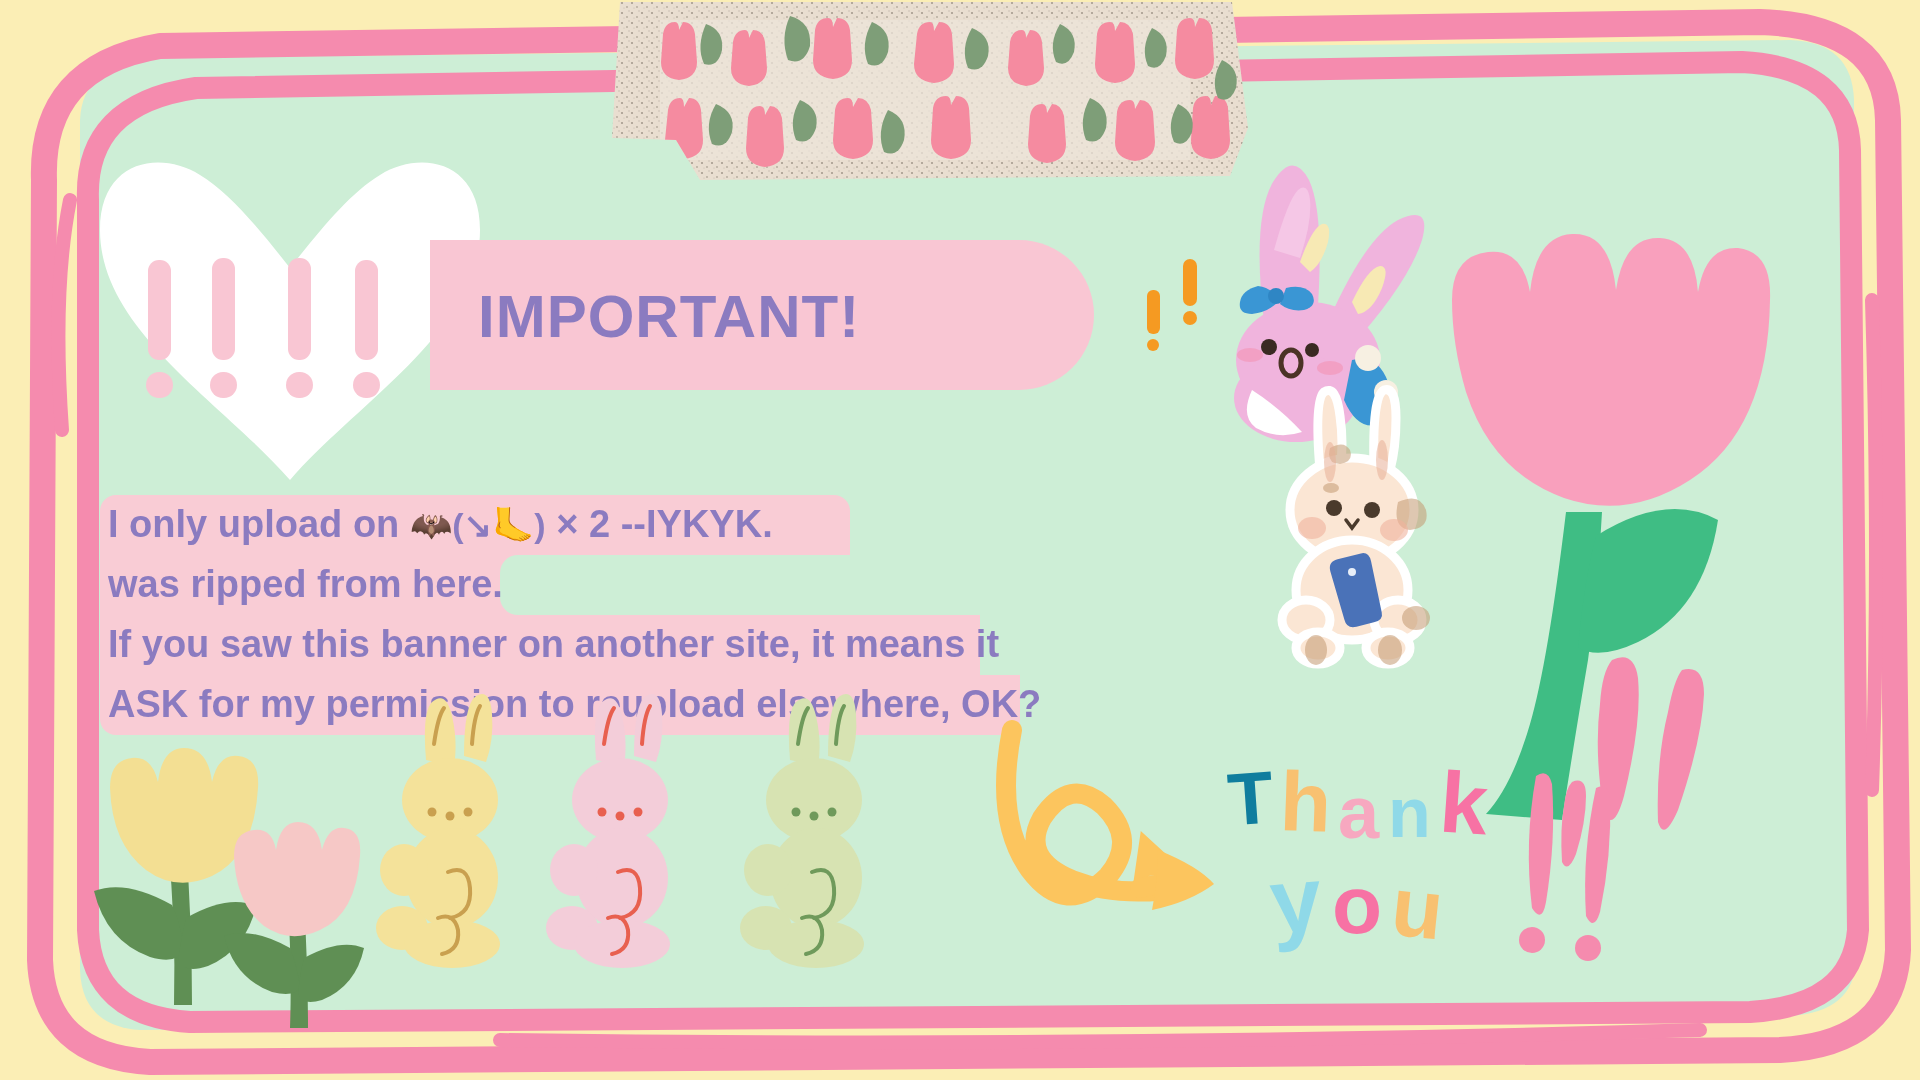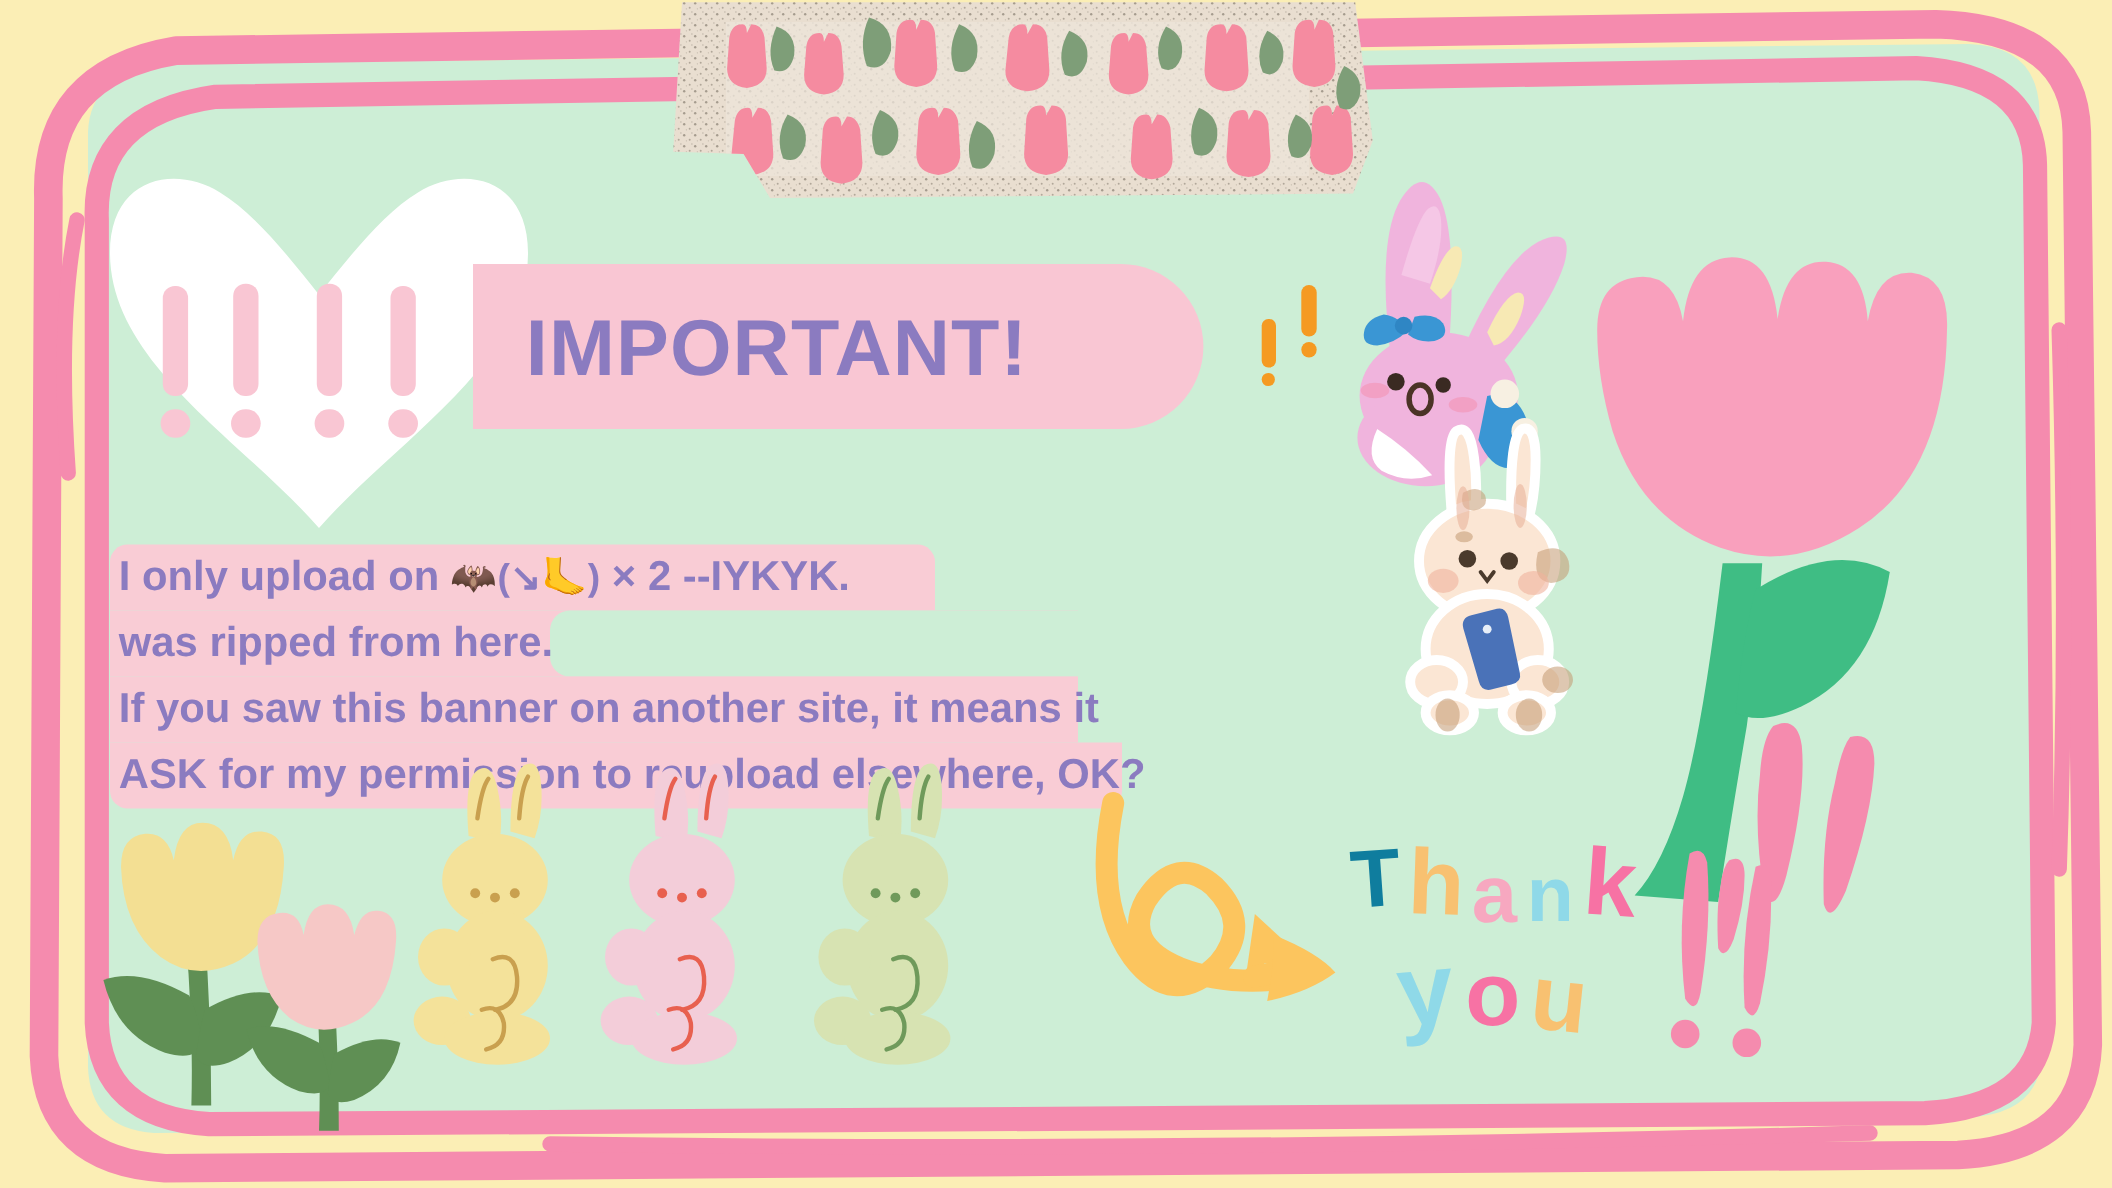--- a/index.html
+++ b/index.html
@@ -17,21 +17,21 @@
     position:absolute;
     left:430px; top:240px;
     width:664px; height:150px;
     background:#f9c6d3;
     border-radius:0 75px 75px 0;
   }
   .important-text {
     position:absolute;
     left:478px; top:258px;
     width:620px;
-    font-size:72px;
+    font-size:60px;
     font-weight:bold;
     letter-spacing:1px;
     color:#8b7bc0;
     font-family:"Liberation Sans", sans-serif;
     line-height:118px;
     white-space:nowrap;
   }
 
   
   .body-block {

